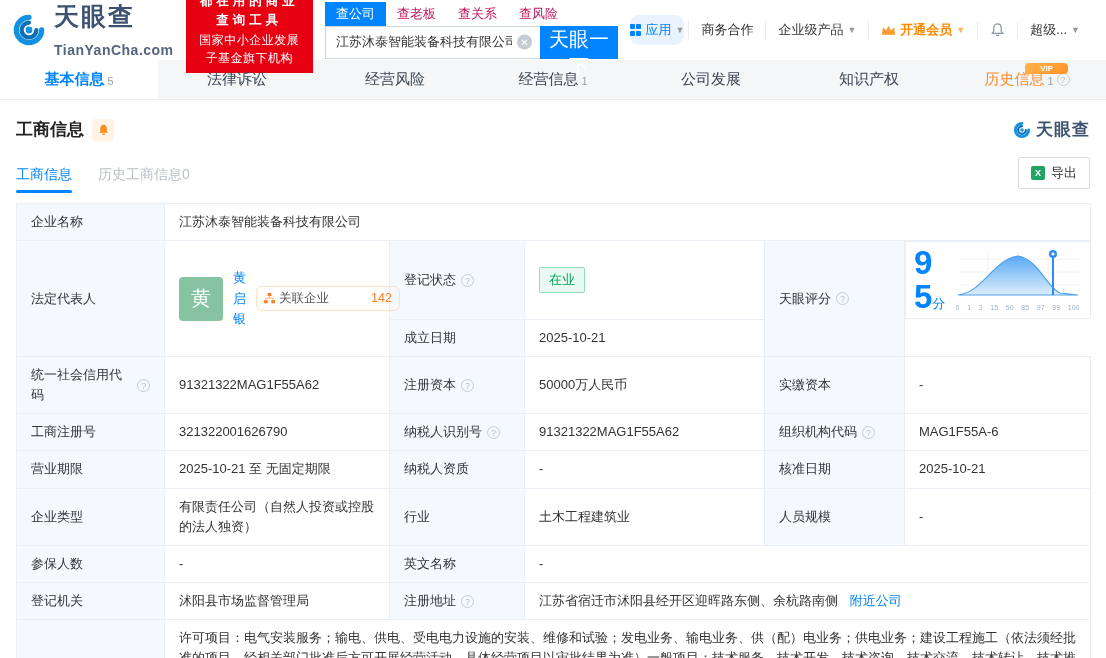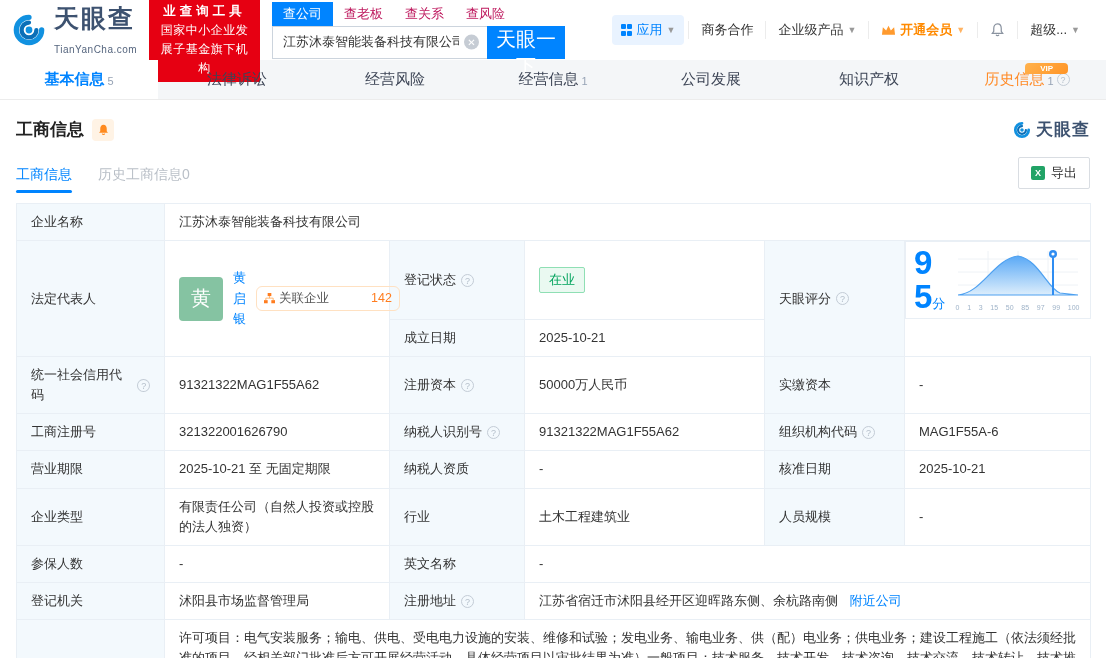--- a/index.html
+++ b/index.html
@@ -4,37 +4,37 @@
 <style>
   * { margin:0; padding:0; box-sizing:border-box; }
   html,body { width:1106px; height:658px; background:#fff; overflow:hidden;
     font-family:"Liberation Sans","DejaVu Sans",sans-serif; color:#333; }
 
   
   .topbar { height:60px; display:flex; align-items:center; padding:0 14px 0 10px; gap:12px; background:#fff; }
   .logo { display:flex; align-items:center; gap:6px; cursor:pointer; }
   .logo-text { display:flex; flex-direction:column; line-height:1; }
   .logo-cn { font-size:25px; font-weight:bold; color:#3d5270; letter-spacing:2px; }
-  .logo-en { font-size:10px; color:#55657e; margin-top:14px; letter-spacing:.5px; }
+  .logo-en { font-size:14px; color:#55657e; margin-top:14px; letter-spacing:.5px;font-weight:bold; }
   .banner { background:#e60012; color:#fff; padding:5px 9px; line-height:1.55; text-align:center; }
   .banner .b1 { font-size:12.5px; letter-spacing:4px; font-weight:bold; }
   .banner .b2 { font-size:12px; letter-spacing:.5px; }
   .search-wrap { width:356px; }
   .search-tabs { display:flex; font-size:13px; }
   .search-tab { padding:3px 11px; cursor:pointer; color:#be185d; }
   .search-tab.active { background:#0084ff; color:#fff; }
   .search-row { display:flex; height:33px; }
   .search-input { flex:1; border:1px solid #ccd4dd; border-right:none; padding:0 28px 0 10px; font-size:13px; color:#333; outline:none; }
   .clear-btn { position:absolute; right:8px; top:50%; transform:translateY(-50%); width:15px; height:15px; background:#c6ccd4; color:#fff; border-radius:50%; font-size:10px; line-height:15px; text-align:center; cursor:pointer; }
   .input-hold { position:relative; flex:1; display:flex; }
   .search-btn { width:78px; background:#0084ff; color:#fff; border:none; font-size:20px; cursor:pointer; }
   .top-nav { margin-left:auto; display:flex; align-items:center; font-size:13px; color:#333; }
   .nav-item { display:flex; align-items:center; gap:4px; padding:0 12px; cursor:pointer; white-space:nowrap; }
   .nav-item + .nav-item { border-left:1px solid #ececec; }
-  .apps-chip { background:#e9f3ff; color:#0084ff; border-radius:4px; padding:6px 9px; margin-right:4px; border-left:none !important;margin-left:35px; }
+  .apps-chip { background:#e9f3ff; color:#0084ff; border-radius:9px; padding:6px 0; margin-right:4px; border-left:none !important; }
   .vip-link { color:#ff8a00; font-weight:bold; }
   .caret { font-size:9px; color:#999; }
   .grid-icon { display:grid; grid-template-columns:5px 5px; grid-gap:1.5px; }
   .grid-icon i { width:5px; height:5px; background:#0084ff; border-radius:1px; }
 
   
   .main-tabs { height:40px; background:#f4f6f8; display:flex; border-bottom:1px solid #ececec; }
   .main-tab { flex:1; display:flex; align-items:center; justify-content:center; font-size:15px; color:#3c4455; cursor:pointer; gap:3px; position:relative; }
   .main-tab.active { background:#fff; color:#0084ff; font-weight:bold;justify-content:center; }
   .tab-count { font-size:11px; color:#96a3b5; font-weight:normal; margin-top:2px; }

